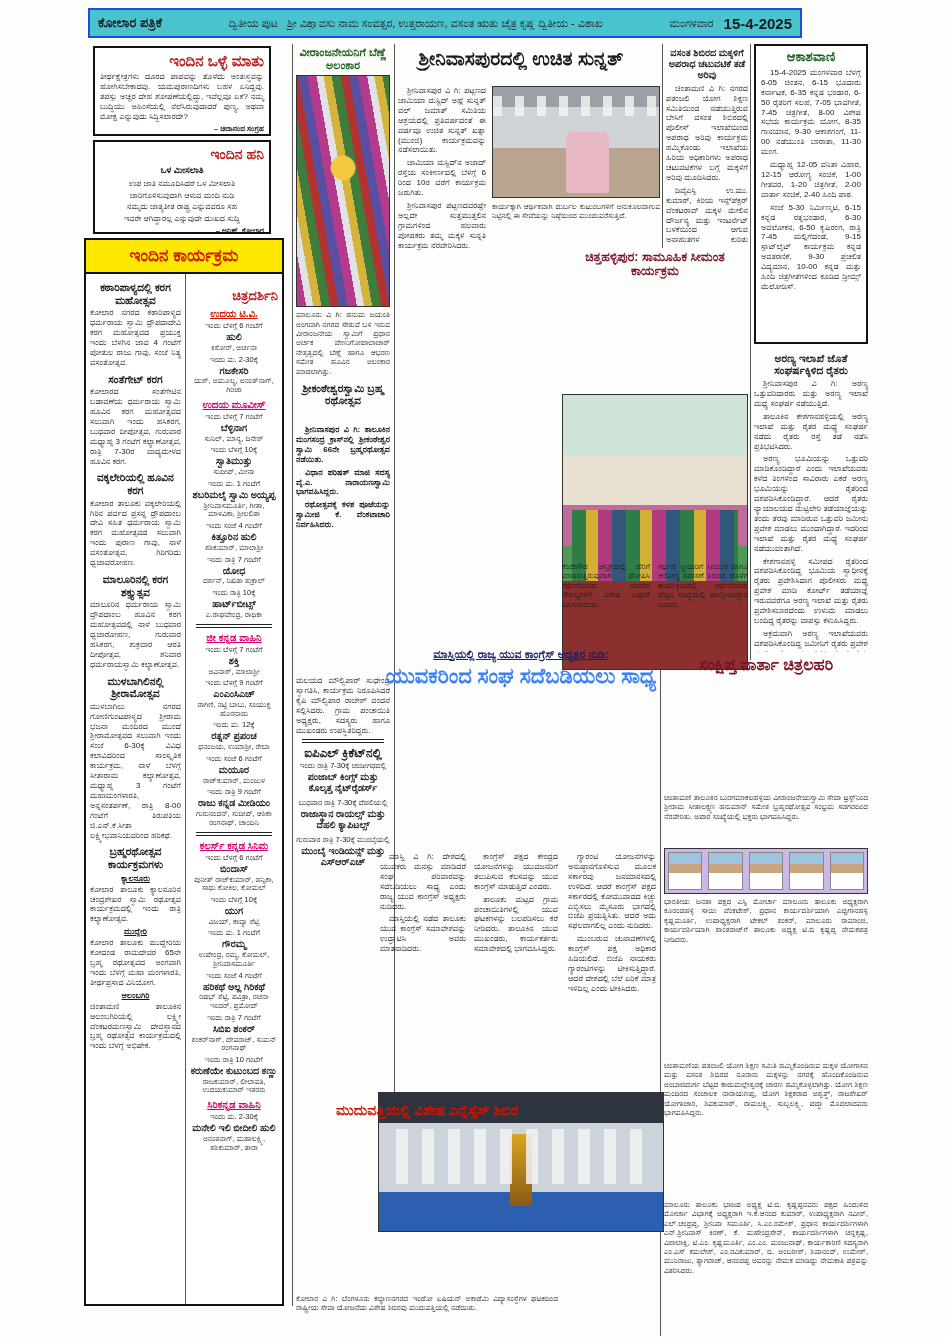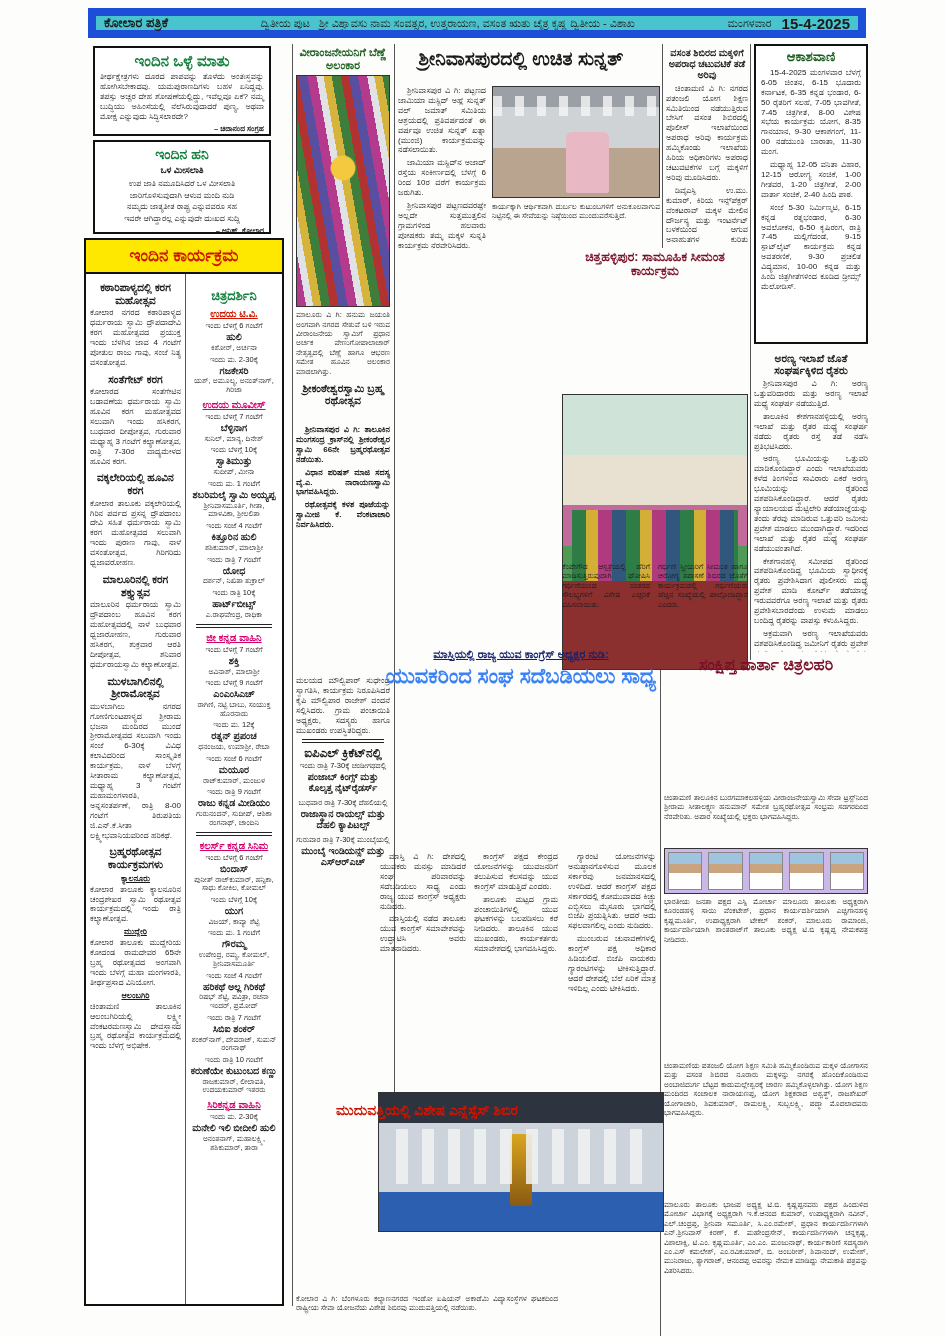--- a/index.html
+++ b/index.html
@@ -1,28 +1,28 @@
 <!DOCTYPE html>
 <html><head>
 <meta charset="utf-8">
 <style>
   html,body{margin:0;padding:0;background:#e8e8e8;}
   .page{position:relative;width:945px;height:1337px;background:#fdfdfb;margin:0 auto;overflow:hidden;
         font-family:"Liberation Sans","DejaVu Sans",sans-serif;color:#1a1a1a;}
   .abs{position:absolute;}
   
-  .masthead{left:88px;top:8px;width:778px;height:30px;background:#49c4cf;border:8px solid #1d4ed8;
+  .masthead{left:88px;top:8px;width:714px;height:30px;background:#49c4cf;border:2px solid #1d4ed8;
             display:flex;align-items:center;gap:10px;padding:0 8px;box-sizing:border-box;}
   .mh-paper{font-weight:bold;font-size:13px;}
   .mh-alm{flex:1;font-size:11px;text-align:center;white-space:nowrap;overflow:hidden;}
   .mh-day{font-size:11px;}
   .mh-date{font-weight:bold;font-size:15px;}
   
   .box{border:2px solid #111;background:#fff;box-sizing:border-box;padding:4px 5px;}
-  .red-title{color:#15803d;font-weight:bold;text-align:center;}
+  .red-title{color:#b91c1c;font-weight:bold;text-align:right;}
   .body-txt{font-size:8px;line-height:1.24;text-align:justify;}
   .body-txt p{margin:0 0 3px 0;text-indent:9px;}
   .byline{font-size:7.5px;font-weight:bold;text-align:right;margin-top:2px;}
   .poem{font-size:8px;line-height:1.45;text-align:center;}
   .banner{background:#ffe800;border-bottom:2px solid #111;color:#d01500;font-weight:bold;
           font-size:17px;text-align:center;line-height:32px;height:32px;}
   .ev-h{font-size:10.5px;font-weight:bold;text-align:center;margin:5px 0 2px;line-height:1.2;}
   .ev-sub{font-size:8px;font-weight:bold;text-align:center;text-decoration:underline;margin:3px 0 1px;}
   .ch-name{font-size:10px;font-weight:bold;text-align:center;text-decoration:underline;margin:4px 0 1px;}
   .ch-red{color:#d01500;}

